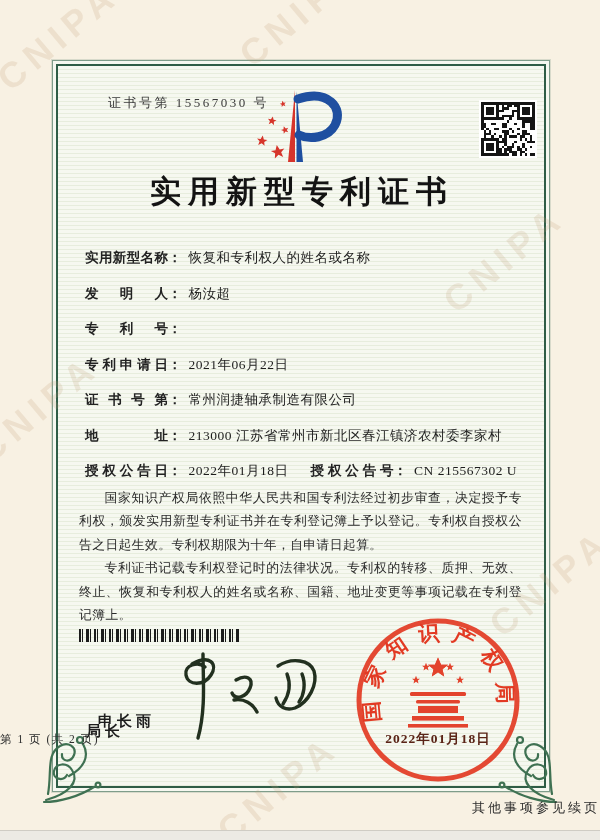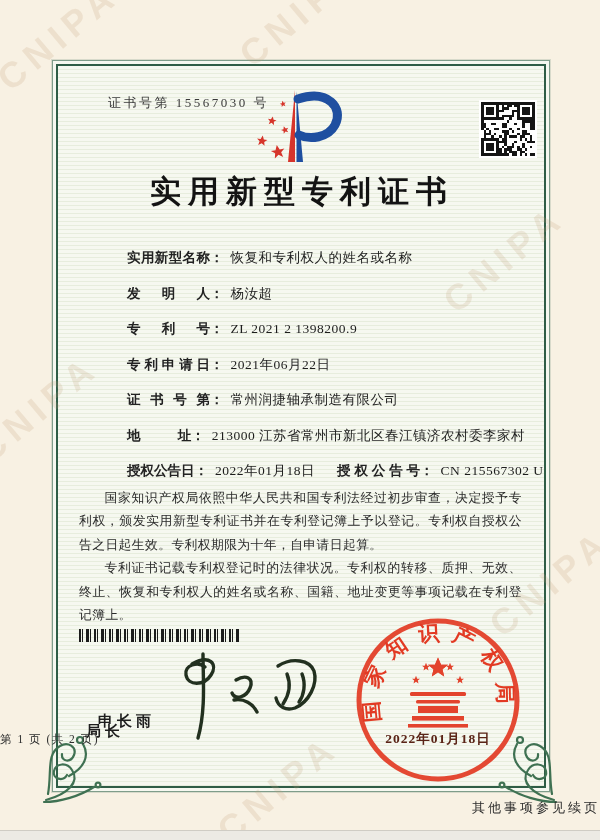--- a/index.html
+++ b/index.html
@@ -43,21 +43,21 @@
   .qr i{display:block;}
   .qr i.b{background:#151515;}
   .fp{position:absolute;width:18px;height:18px;border:3px solid #151515;background:#fff;box-sizing:border-box;}
   .fp::after{content:"";position:absolute;inset:2px;background:#151515;}
   .fp.tl{left:2px;top:2px}.fp.tr{right:2px;top:2px}.fp.bl{left:2px;bottom:2px}
   .title{
     position:absolute;left:4px;right:0;top:171px;text-align:center;
     font-size:31px;font-weight:800;letter-spacing:7px;color:#131313;
   }
   .fields{position:absolute;left:85px;top:247px;width:440px;font-size:13.5px;}
-  .frow{display:flex;align-items:baseline;margin-bottom:14px;line-height:21.5px;white-space:nowrap;margin-left:42px;}
+  .frow{display:flex;align-items:baseline;margin-bottom:14px;line-height:21.5px;white-space:nowrap;}
   .flabel{
     display:inline-block;width:83px;text-align:justify;text-align-last:justify;
     font-weight:600;color:#222;
   }
   .fcolon{font-weight:600;margin-right:7px;}
   .fvalue{color:#1d1d1d;letter-spacing:0.5px;}
   .pair2{margin-left:22px;display:inline-flex;align-items:flex-start;}
   .paras{
     position:absolute;left:79px;top:487px;width:443px;
     font-size:12.8px;line-height:1.83;letter-spacing:0.4px;color:#2b2b2b;
@@ -596,21 +596,20 @@
       <span class="fvalue">恢复和专利权人的姓名或名称</span>
     </div>
     <div class="frow">
       <span class="flabel">发明人</span>
         <span class="fcolon">：</span>
       <span class="fvalue">杨汝超</span>
     </div>
     <div class="frow">
       <span class="flabel">专利号</span>
         <span class="fcolon">：</span>
-      <span class="fvalue">ZL 2021 2 1398200.9</span>
     </div>
     <div class="frow">
       <span class="flabel">专利申请日</span>
         <span class="fcolon">：</span>
       <span class="fvalue">2021年06月22日</span>
     </div>
     <div class="frow">
       <span class="flabel">证书号第</span>
         <span class="fcolon">：</span>
       <span class="fvalue">常州润捷轴承制造有限公司</span>

